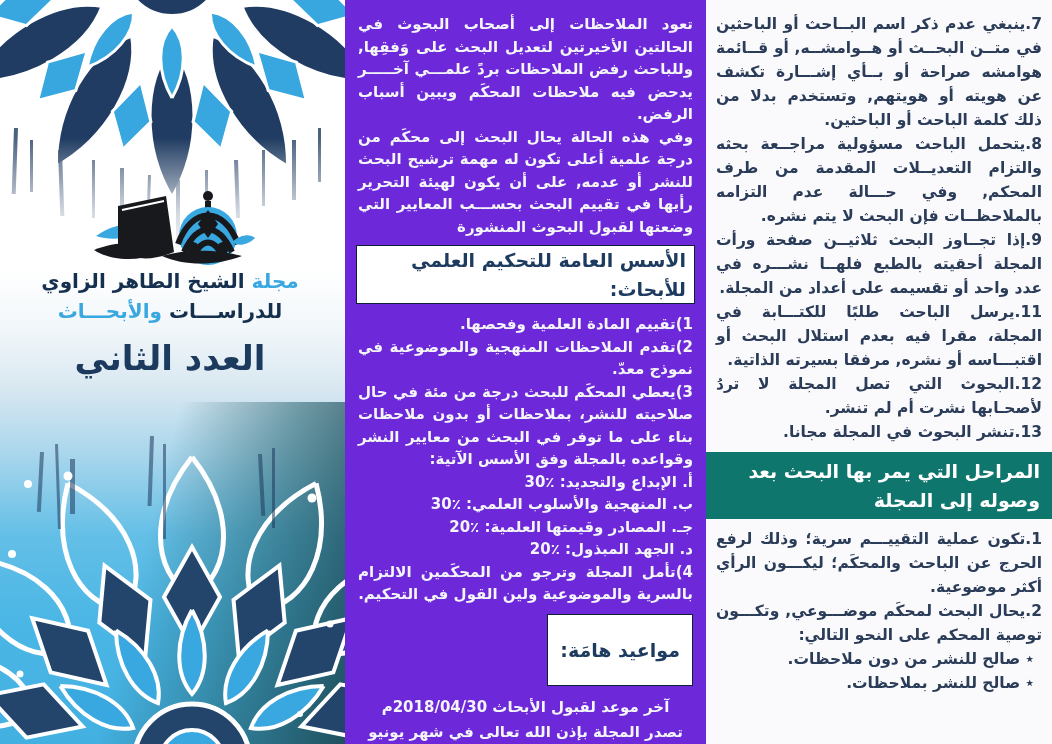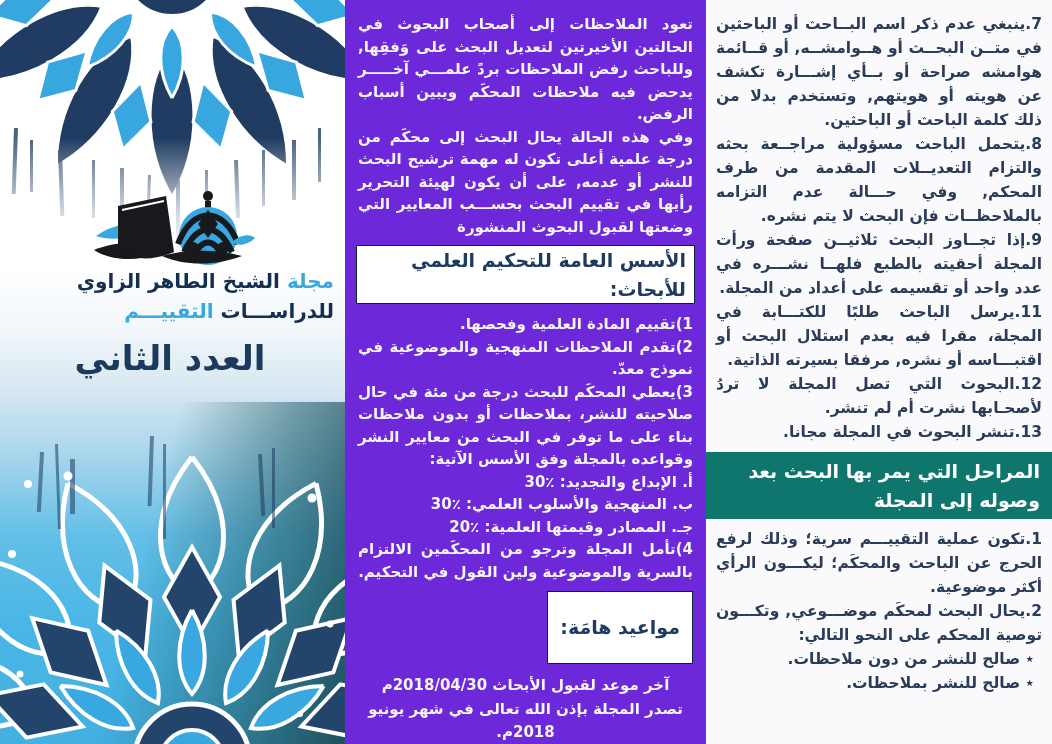--- a/index.html
+++ b/index.html
@@ -7,21 +7,21 @@
         font-family:"DejaVu Sans",sans-serif;font-weight:bold;}
   
   .left-panel{position:absolute;left:0;top:0;width:345px;height:744px;overflow:hidden;
     background:linear-gradient(180deg,#ffffff 0%,#ffffff 36%,#f2f7fa 44%,#d9e8f1 52%,#a9d6ec 61%,#63bfe7 72%,#4ab6e5 84%,#43b0e2 100%);}
   .teal-overlay{position:absolute;left:0;bottom:0;width:345px;height:46%;
     background:linear-gradient(104deg,rgba(35,93,104,0) 42%,rgba(35,93,104,.55) 70%,rgba(28,72,82,.92) 100%);}
   .top-mandala{position:absolute;top:0;left:0;}
   .top-fade{position:absolute;top:0;left:0;width:345px;height:265px;
     background:linear-gradient(180deg,rgba(255,255,255,0) 52%,rgba(255,255,255,.75) 80%,#fff 96%);}
   .bottom-mandala{position:absolute;left:0;bottom:0;}
-  .brand{position:absolute;top:266px;left:34px;width:300px;line-height:1.5;font-size:20px;}
+  .brand{position:absolute;top:266px;left:20px;width:300px;text-align:center;line-height:1.5;font-size:20px;}
   .brand .blue{color:#3aa8e0;}
   .brand .navy{color:#15304e;}
   .issue{position:absolute;top:338px;left:20px;width:300px;text-align:center;
     font-size:34px;color:#1c3a5e;letter-spacing:2px;}
   .emblem{position:absolute;top:190px;left:92px;}
   
   .mid-col{position:absolute;left:345px;top:0;width:361px;height:744px;background:#6d28d9;
     color:#f3f5f8;direction:rtl;box-sizing:border-box;padding:13px 13px 0 13px;
     font-size:15px;line-height:1.5;}
   .mid-col p{margin:0;text-align:justify;}
@@ -173,40 +173,41 @@
       <path d="M140,52 C150,44 158,44 163,48 C156,55 146,57 140,52 Z" fill="#3aa8e0"></path>
     </svg>
 
     <div class="brand" dir="rtl">
       <div>
         <span class="blue">مجلة</span>
         <span class="navy">الشيخ الطاهر الزاوي</span>
       </div>
       <div>
         <span class="navy">للدراســـات</span>
-        <span class="blue">التقييـــم</span>
+        <span class="blue">والأبحـــاث</span>
       </div>
     </div>
     <div class="issue" dir="rtl">العدد الثاني</div>
   </div>
 
   <div class="mid-col">
     <p>تعود الملاحظات إلى أصحاب البحوث في الحالتين الأخيرتين لتعديل البحث على وَفقِها, وللباحث رفض الملاحظات بردً علمـــي آخـــــر يدحض فيه ملاحظات المحكَم ويبين أسباب الرفض.</p>
     <p>وفي هذه الحالة يحال البحث إلى محكَم من درجة علمية أعلى تكون له مهمة ترشيح البحث للنشر أو عدمه, على أن يكون لهيئة التحرير رأيها في تقييم البحث بحســـب المعايير التي وضعتها لقبول البحوث المنشورة</p>
 
     <div class="mid-heading">الأسس العامة للتحكيم العلمي للأبحاث:</div>
 
     <p>1)تقييم المادة العلمية وفحصها.</p>
     <p>2)تقدم الملاحظات المنهجية والموضوعية في نموذج معدّ.</p>
     <p>3)يعطي المحكَم للبحث درجة من مئة في حال صلاحيته للنشر، بملاحظات أو بدون ملاحظات بناء على ما توفر في البحث من معايير النشر وقواعده بالمجلة وفق الأسس الآتية:</p>
 
     <div class="criteria">
       <p>أ. الإبداع والتجديد: ٪30</p>
       <p>ب. المنهجية والأسلوب العلمي: ٪30</p>
       <p>جـ. المصادر وقيمتها العلمية: ٪20</p>
+      <p>د. الجهد المبذول: ٪20</p>
     </div>
 
     <p>4)تأمل المجلة وترجو من المحكَمين الالتزام بالسرية والموضوعية ولين القول في التحكيم.</p>
 
     <div class="mid-heading small">مواعيد هامَة:</div>
 
     <div class="contact">
       <div class="line">آخر موعد لقبول الأبحاث 2018/04/30م</div>
       <div class="line">تصدر المجلة بإذن الله تعالى في شهر يونيو 2018م.</div>
       <div class="line">للتواصــــل:</div>

